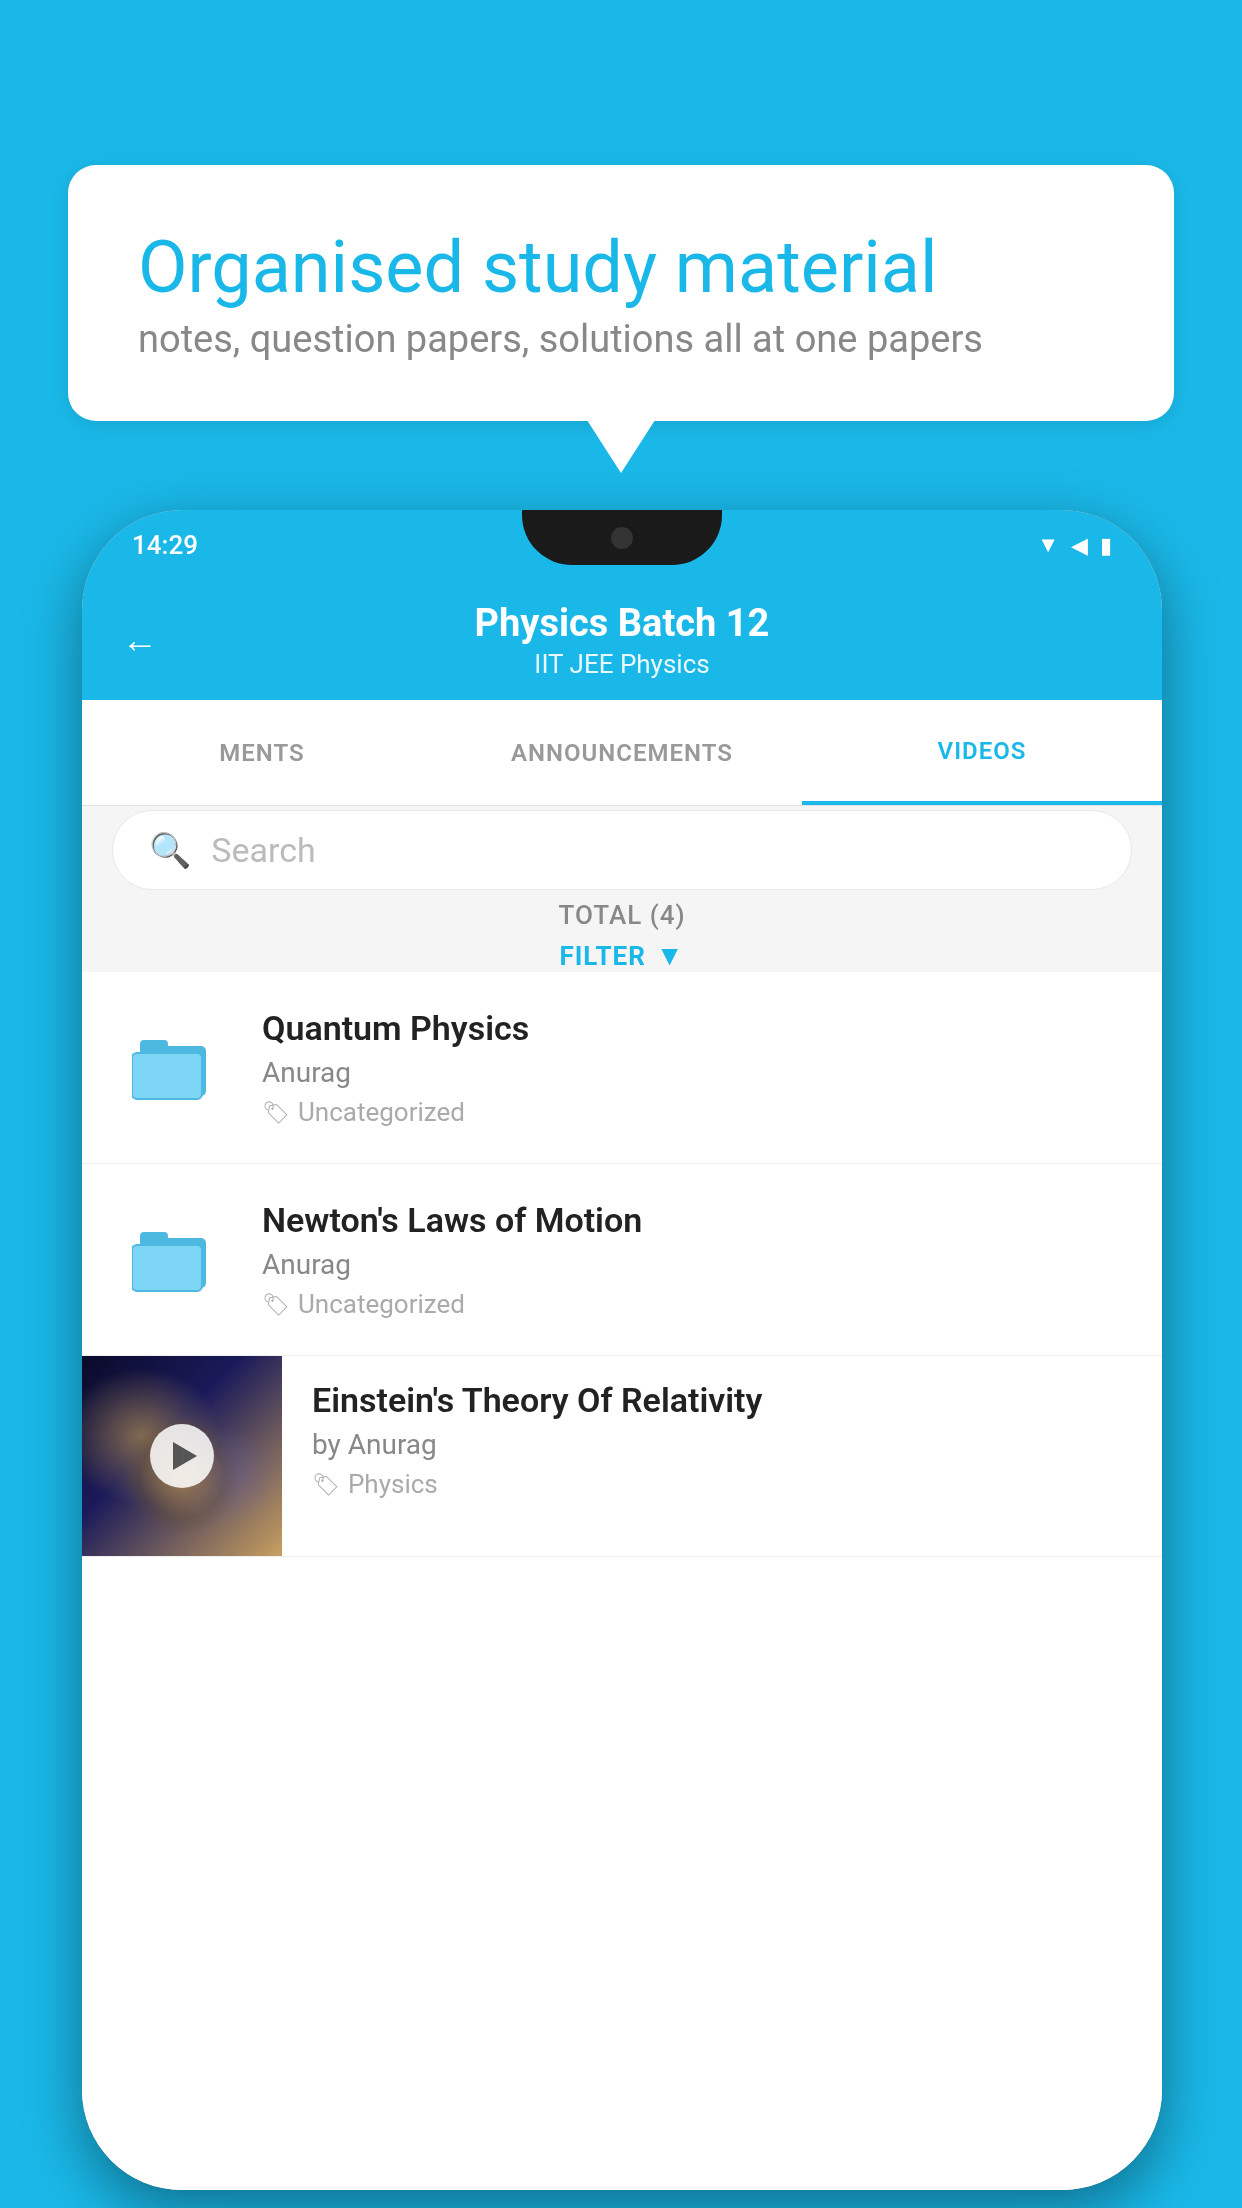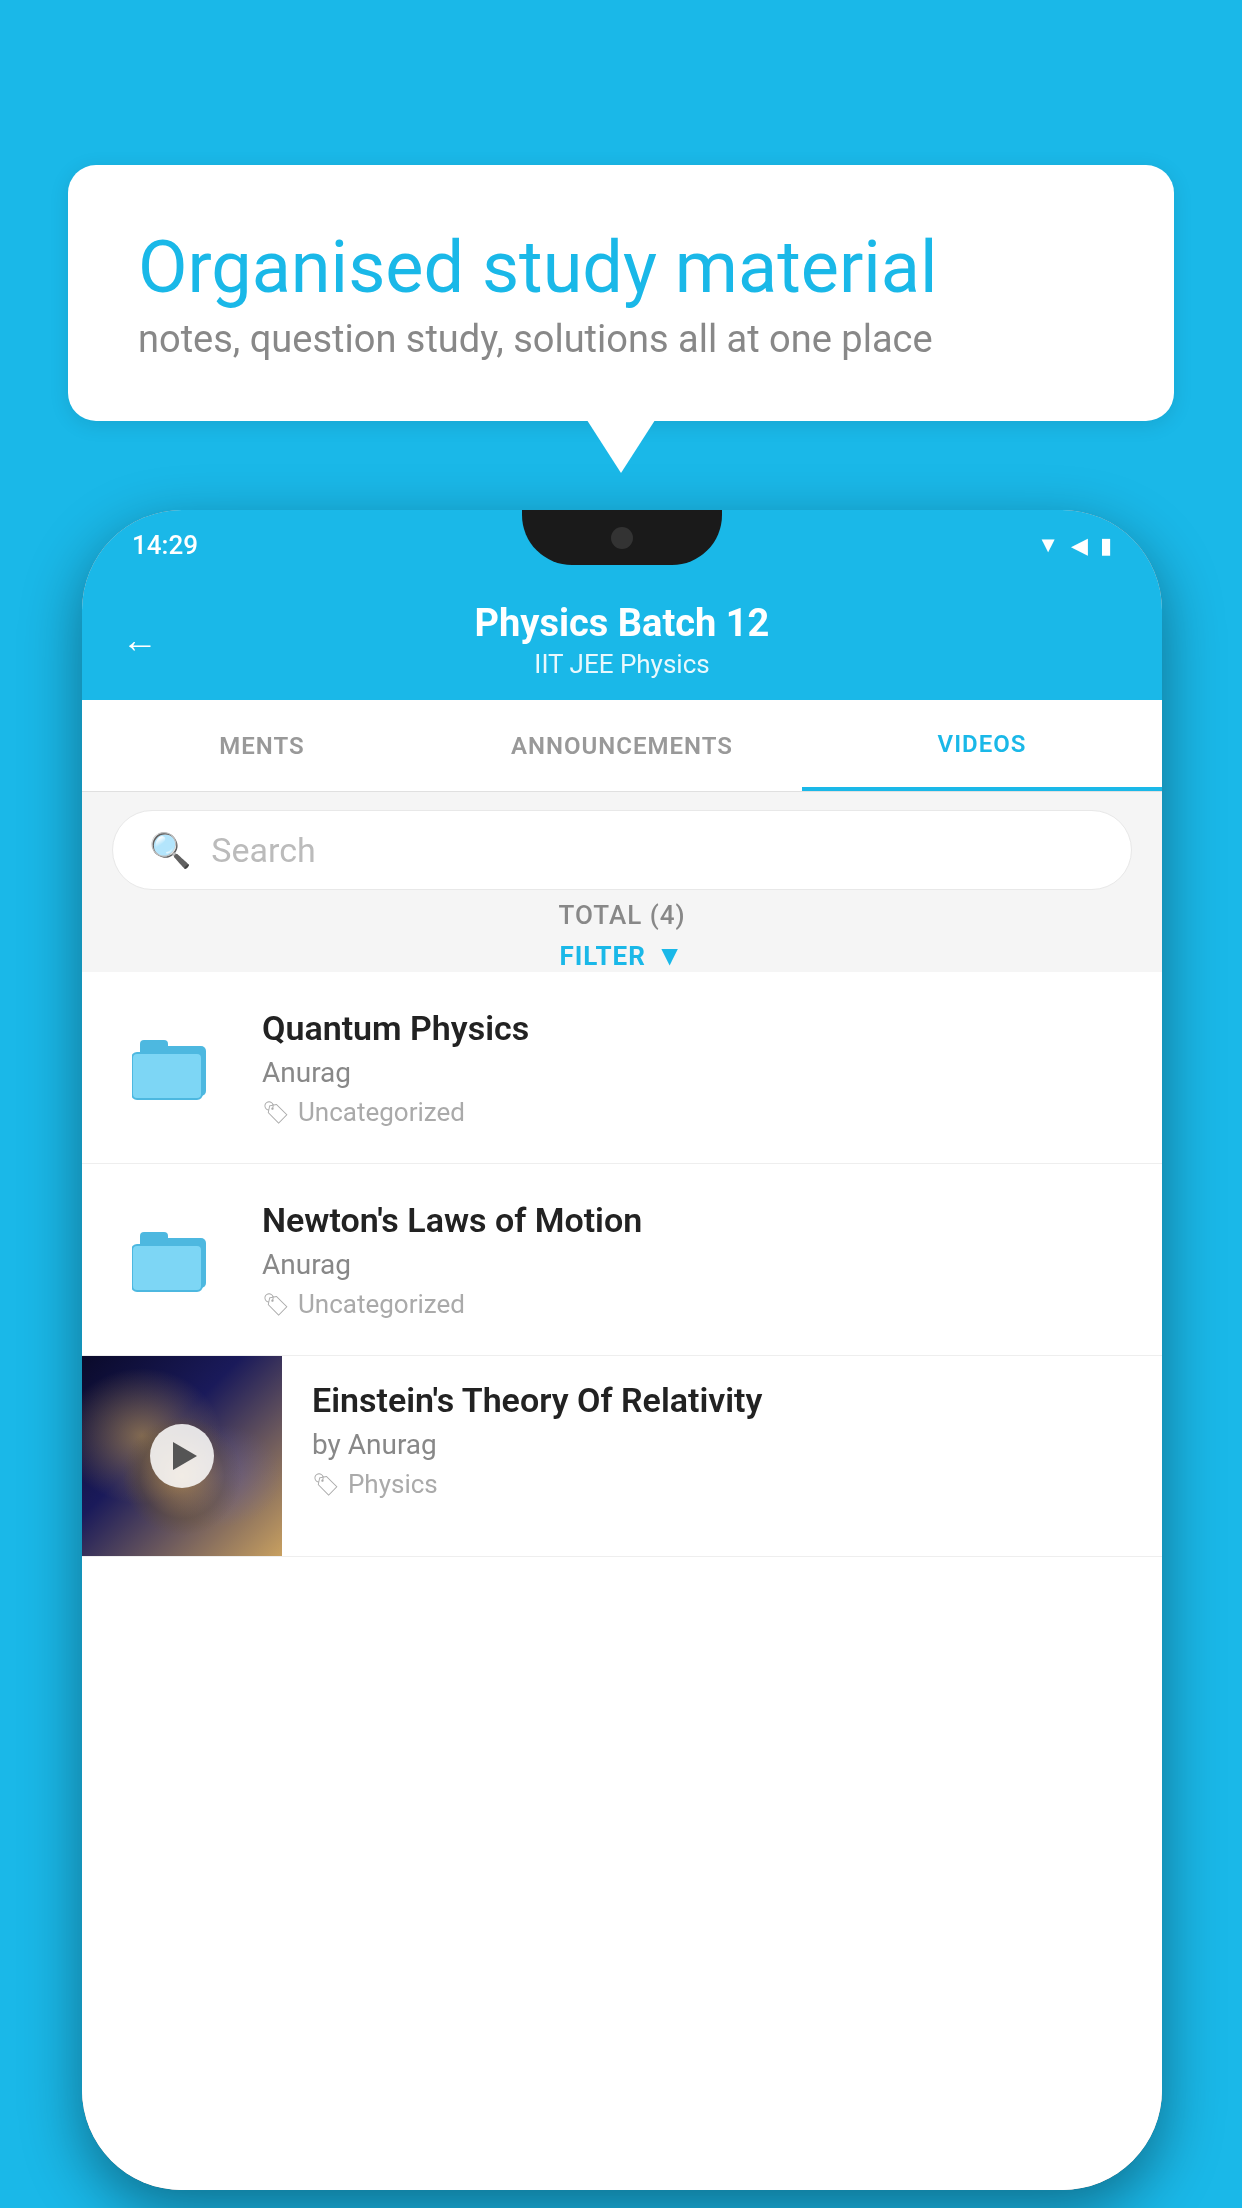--- a/index.html
+++ b/index.html
@@ -153,21 +153,21 @@
       color: rgba(255,255,255,0.9);
       margin-top: 4px;
     }
 
     
     .tabs-bar {
       position: absolute;
       top: 190px;
       left: 0;
       right: 0;
-      height: 92px;
+      height: 106px;
       background: white;
       display: flex;
       align-items: center;
       border-bottom: 1px solid #e0e0e0;
       z-index: 8;
     }
 
     .tab-item {
       flex: 1;
       text-align: center;
@@ -403,21 +403,21 @@
     
     .svg-folder {
       display: block;
     }
   </style>
 </head>
 <body>
 
 <div class="speech-bubble">
   <div class="bubble-title">Organised study material</div>
-  <div class="bubble-subtitle">notes, question study, solutions all at one place</div>
+  <div class="bubble-subtitle">notes, question papers, solutions all at one papers</div>
 </div>
 
 <div class="phone-frame">
 
   <div class="phone-inner">
 
     <div class="phone-status-bar">
       <span class="status-time">14:29</span>
       <div class="phone-notch">
         <div class="camera-dot"></div>

